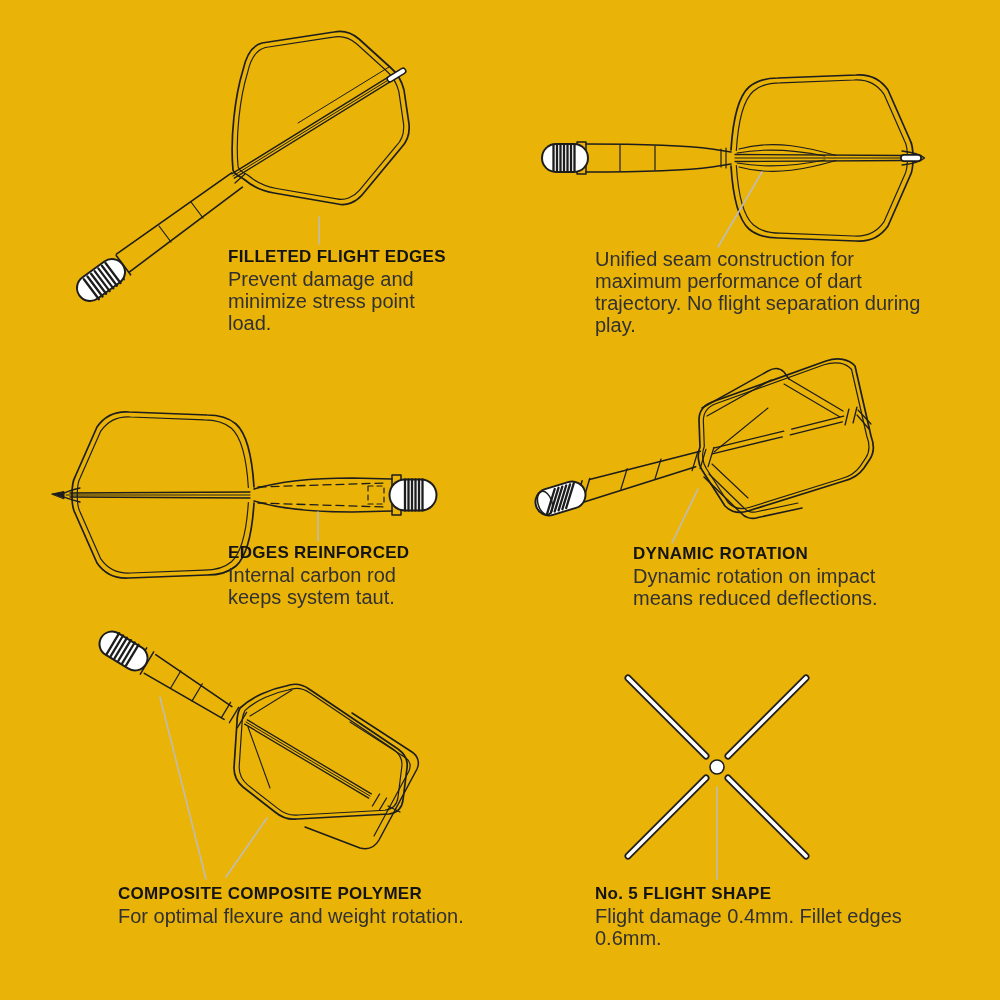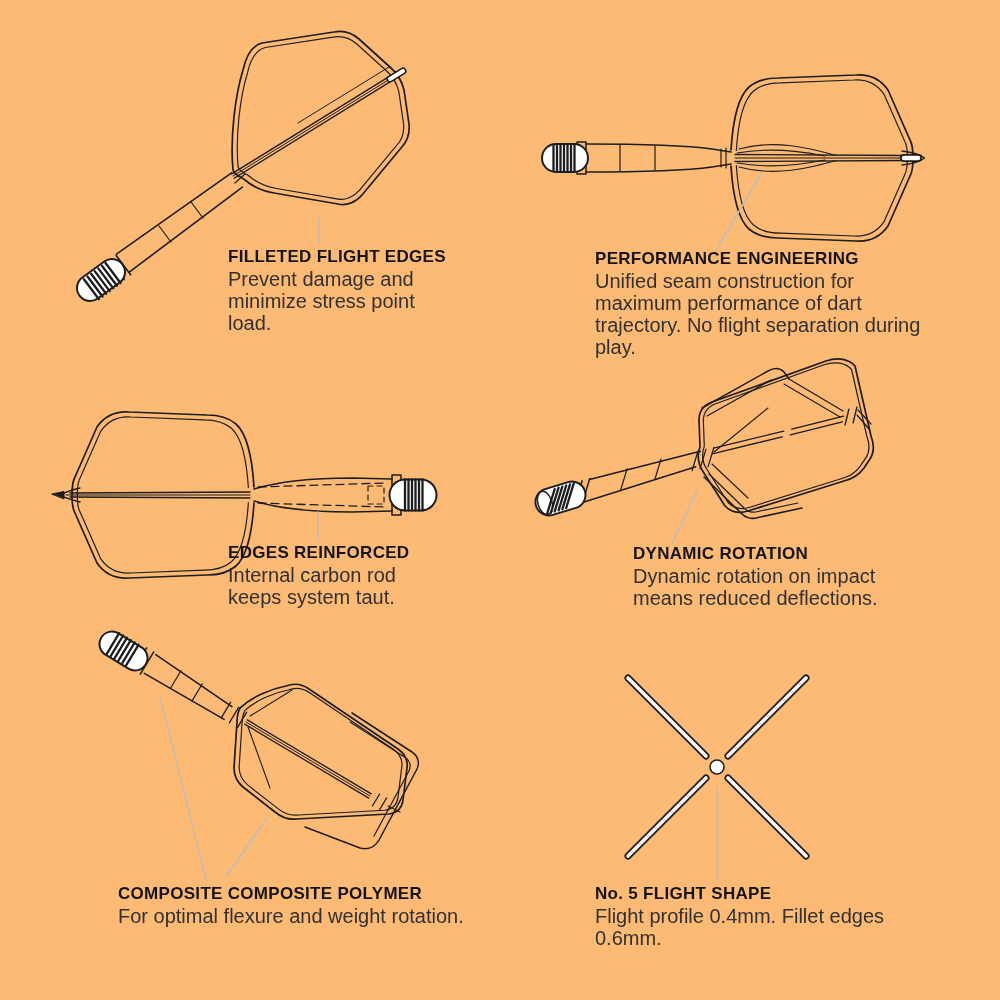--- a/index.html
+++ b/index.html
@@ -1,16 +1,16 @@
 <!DOCTYPE html>
 <html><head>
 <meta charset="utf-8">
 <style>
   html,body{margin:0;padding:0;background:#fff;}
-  #canvas{position:relative;width:1000px;height:1000px;background:#fdba74;overflow:hidden;
+  #canvas{position:relative;width:1000px;height:1000px;background:#eab308;overflow:hidden;
           font-family:"Liberation Sans", sans-serif;}
   #art{position:absolute;left:0;top:0;}
   .feature-text{position:absolute;}
   .feature-text h3{margin:0;font-size:17px;line-height:22px;font-weight:700;color:#141414;letter-spacing:.3px;}
   .feature-text p{margin:0;font-size:20px;line-height:22px;color:#313131;}
   .f1{left:228px;top:246px;width:235px;}
   .f2{left:595px;top:248px;width:334px;}
   .f3{left:228px;top:542px;width:220px;}
   .f4{left:595px;top:543px;width:300px;margin-left:38px;}
   .f5{left:118px;top:883px;width:370px;}
@@ -205,37 +205,36 @@
     <line x1="717" y1="787" x2="717" y2="879" stroke="#bdbdbd" stroke-width="1.5"></line>
   </g>
 </svg>
 
   <div class="feature-text f1">
     <h3>FILLETED FLIGHT EDGES</h3>
     <p>Prevent damage and minimize stress point load.</p>
   </div>
 
   <div class="feature-text f2">
-    <h3>PERFORMANCE ENGINEERING</h3>
     <p>Unified seam construction for maximum performance of dart trajectory. No flight separation during play.</p>
   </div>
 
   <div class="feature-text f3">
     <h3>EDGES REINFORCED</h3>
     <p>Internal carbon rod keeps system taut.</p>
   </div>
 
   <div class="feature-text f4">
     <h3>DYNAMIC ROTATION</h3>
     <p>Dynamic rotation on impact means reduced deflections.</p>
   </div>
 
   <div class="feature-text f5">
     <h3>COMPOSITE COMPOSITE POLYMER</h3>
     <p>For optimal flexure and weight rotation.</p>
   </div>
 
   <div class="feature-text f6">
     <h3>No. 5 FLIGHT SHAPE</h3>
-    <p>Flight profile 0.4mm. Fillet edges 0.6mm.</p>
+    <p>Flight damage 0.4mm. Fillet edges 0.6mm.</p>
   </div>
 
 </div>
 
 </body></html>

